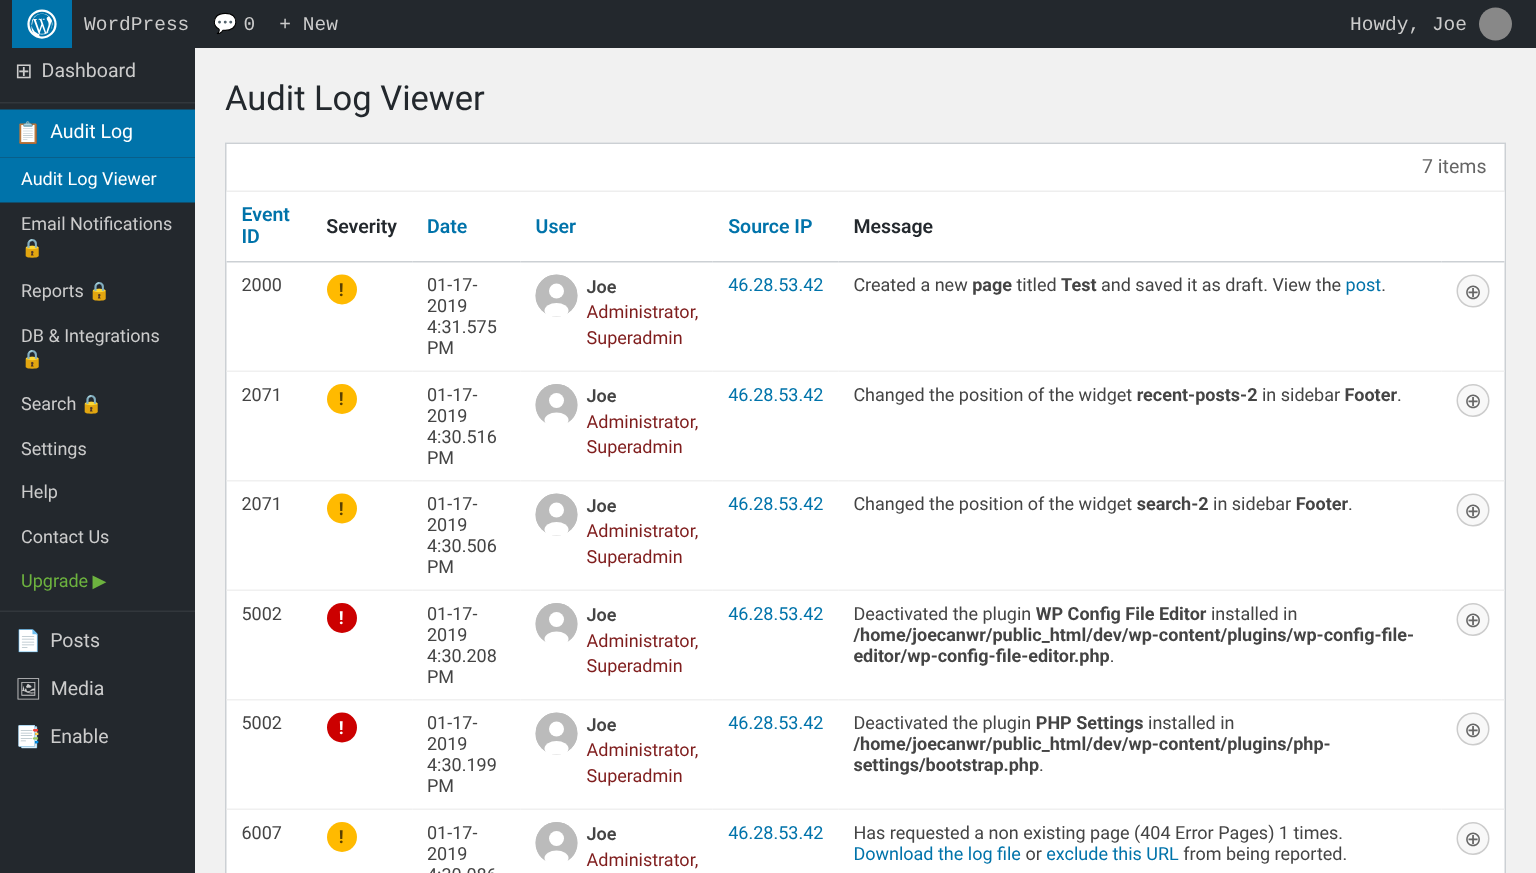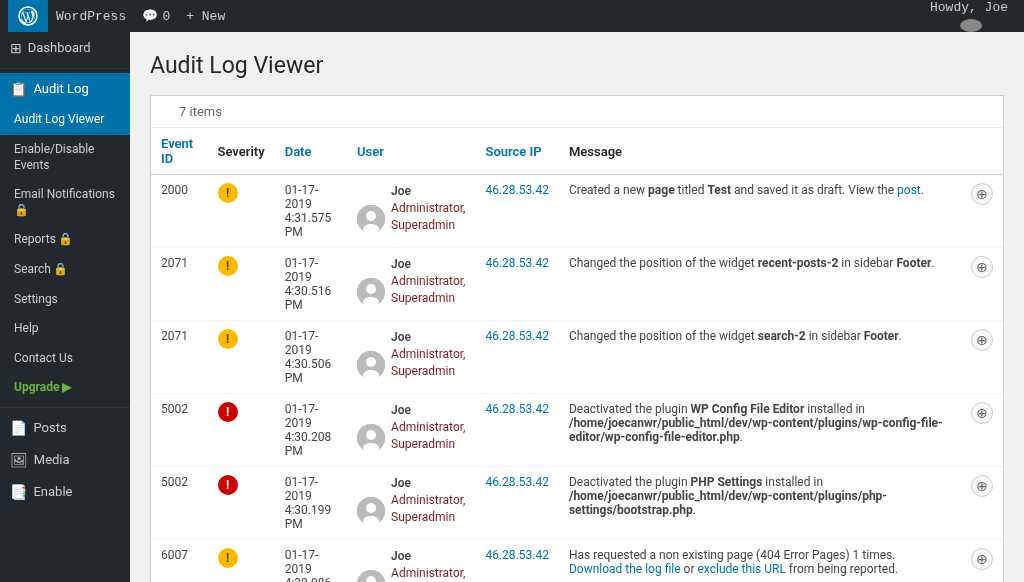--- a/index.html
+++ b/index.html
@@ -21,21 +21,21 @@
       padding: 0 8px;
       height: 32px;
       display: flex;
       align-items: center;
       gap: 4px;
       color: #ccc;
       cursor: pointer;
       font-family: Liberation Mono, monospace;
     }
     .adminbar-wp { background: #0073aa; padding: 0 10px; }
-    .adminbar-right { margin-left: auto; flex-direction: column; }
+    .adminbar-right { margin-left: auto; }
 
     
     #layout { display: flex; flex: 1; overflow: hidden; }
 
     
     #sidebar {
       width: 130px;
       background: #23282d;
       flex-shrink: 0;
       overflow-y: auto;
@@ -50,21 +50,21 @@
       gap: 6px;
       font-size: 13px;
       color: #ccc;
       line-height: 1.3;
     }
     .sidebar-item.active { background: #0073aa; color: #fff; }
     .sidebar-item.sub { padding-left: 14px; font-size: 12px; }
     .sidebar-item.sub.active-sub { color: #fff; background: #0073aa; }
     .sidebar-item .icon { font-size: 14px; flex-shrink: 0; }
     .sidebar-divider { height: 1px; background: #32373c; margin: 4px 0; }
-    .upgrade-item { color: #6db33f !important; font-weight: bold; }
+    .upgrade-item { color: #6db33f !important; }
 
     
     #main {
       flex: 1;
       background: #f1f1f1;
       overflow-y: auto;
       padding: 20px 20px 20px 20px;
     }
 
     h1.page-title {
@@ -75,21 +75,22 @@
     }
 
     
     .audit-container {
       background: #fff;
       border: 1px solid #ccd0d4;
     }
 
     .audit-topbar {
       display: flex;
-      padding: 8px 28px;
+      justify-content: flex-end;
+      padding: 8px 12px;
       font-size: 13px;
       color: #666;
       border-bottom: 1px solid #eee;
     }
 
     
     table.audit-table {
       width: 100%;
       border-collapse: collapse;
       font-size: 13px;
@@ -127,21 +128,21 @@
       border-radius: 50%;
       font-size: 12px;
       font-weight: bold;
       color: #fff;
     }
     .severity-warning { background: #ffba00; color: #5a4000; }
     .severity-critical { background: #cc0000; }
 
     .user-cell {
       display: flex;
-      align-items: flex-end;
+      align-items: flex-start;
       gap: 6px;
     }
     .user-avatar {
       width: 28px;
       height: 28px;
       border-radius: 50%;
       background: #bbb;
       flex-shrink: 0;
       display: flex;
       align-items: center;
@@ -210,27 +211,27 @@
     </div>
     <div class="sidebar-divider"></div>
     <div class="sidebar-item active">
       <span class="icon">📋</span>
       <span>Audit Log</span>
     </div>
     <div class="sidebar-item sub active-sub">
       <span>Audit Log Viewer</span>
     </div>
     <div class="sidebar-item sub">
-      <span>Enable/Disable Events</span>
-    </div>
-    <div class="sidebar-item sub">
       <span>Email Notifications 🔒</span>
     </div>
     <div class="sidebar-item sub">
       <span>Reports 🔒</span>
+    </div>
+    <div class="sidebar-item sub">
+      <span>DB &amp; Integrations 🔒</span>
     </div>
     <div class="sidebar-item sub">
       <span>Search 🔒</span>
     </div>
     <div class="sidebar-item sub">
       <span>Settings</span>
     </div>
     <div class="sidebar-item sub">
       <span>Help</span>
     </div>

